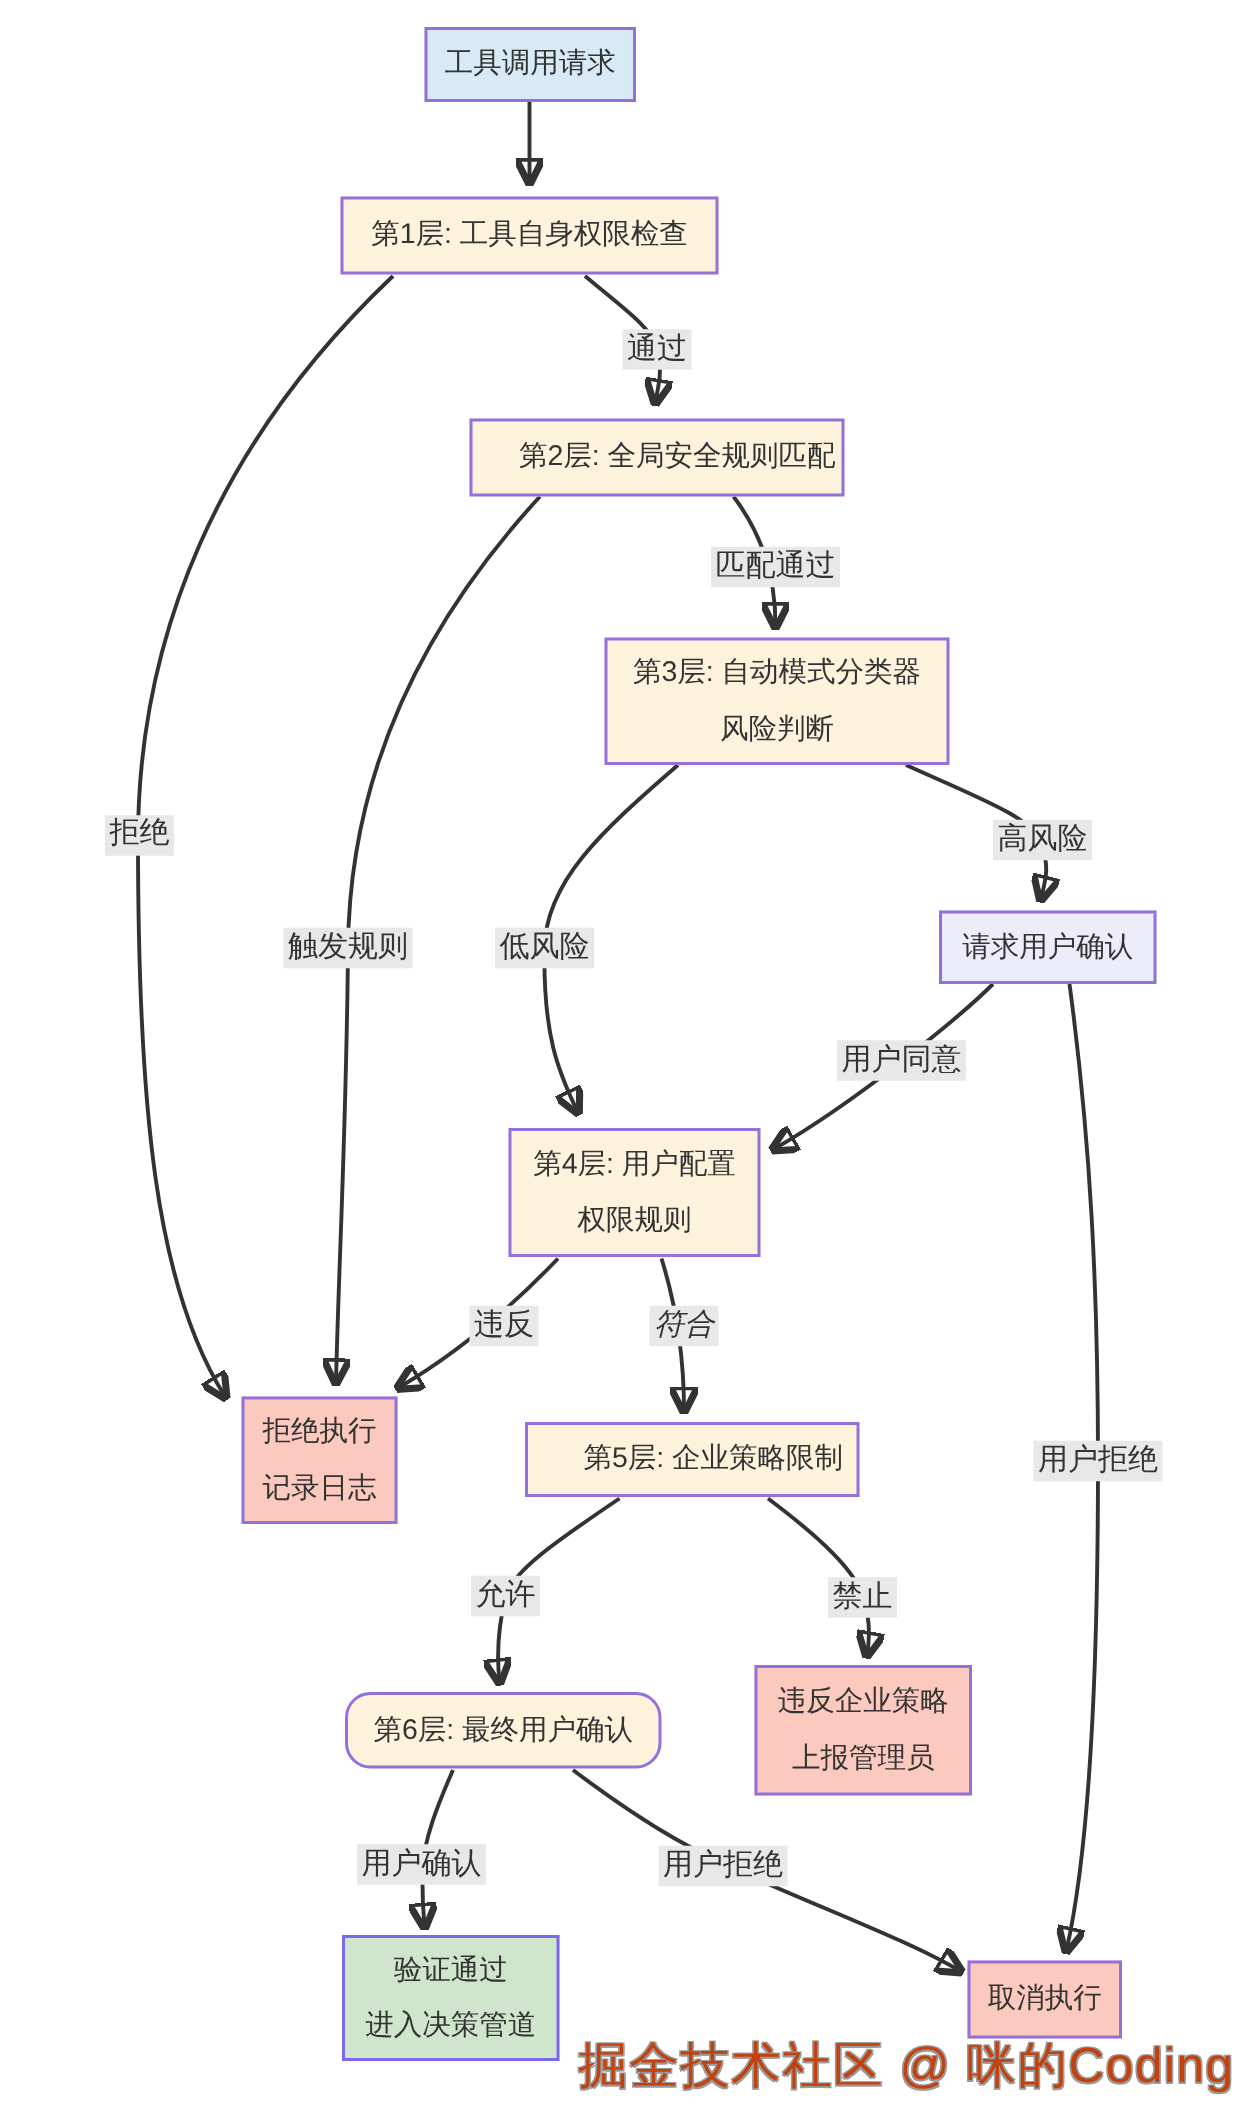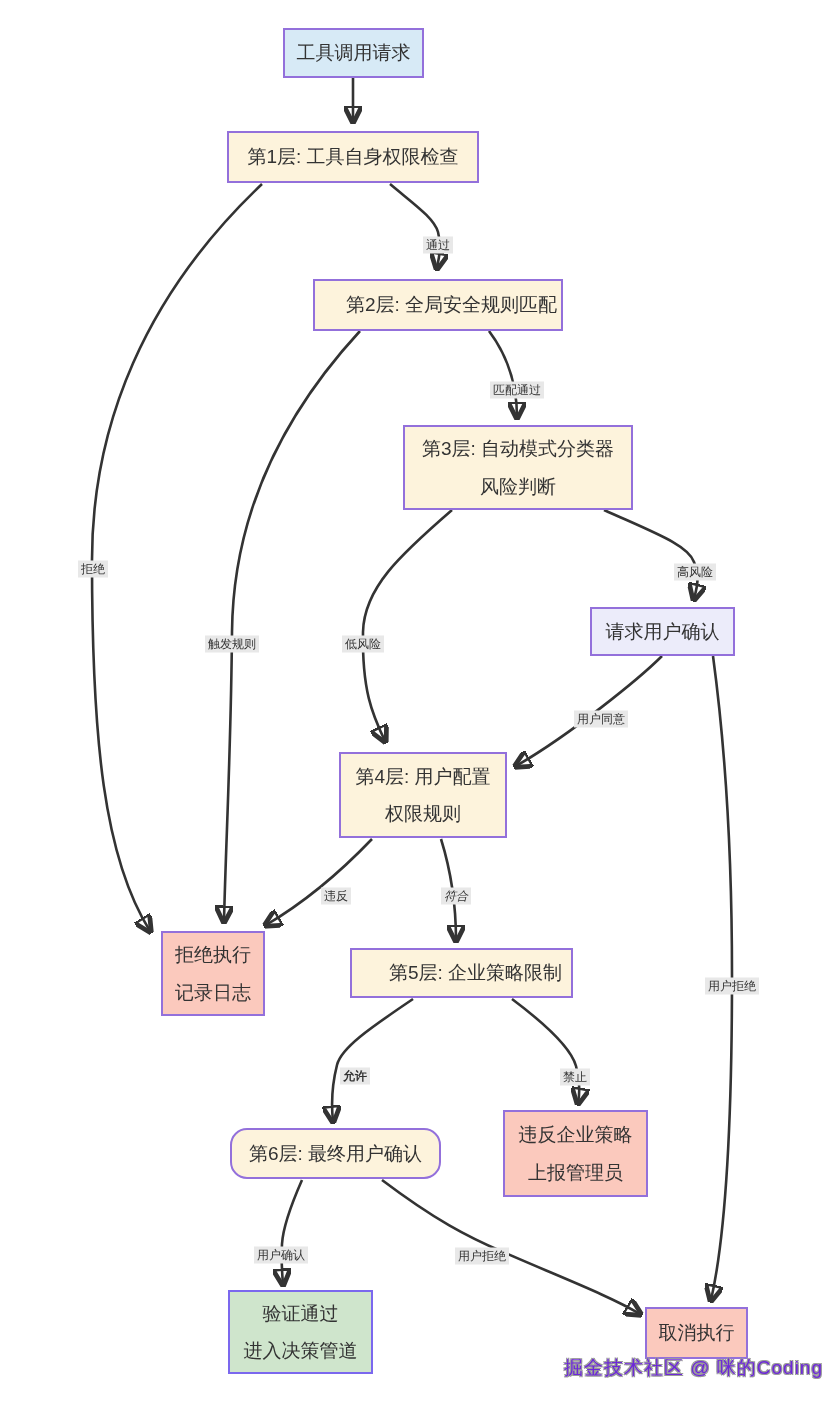--- a/index.html
+++ b/index.html
@@ -11,33 +11,33 @@
     overflow:hidden;
   }
   .edges{position:absolute;left:0;top:0;width:839px;height:1415px;}
   .edges path{stroke:#333333;stroke-width:2.6;fill:none;}
   .node{
     position:absolute;display:flex;align-items:center;justify-content:center;
     border:2px solid #9370db;box-sizing:border-box;color:#333333;
     font-size:19px;text-align:center;
   }
   .node .nlabel{white-space:pre-line;line-height:1.95;}
-  .fill-blue{background:#d7eaf6;margin-top:10px;}
+  .fill-blue{background:#d7eaf6;}
   .fill-cream{background:#fdf3dc;}
   .fill-lavender{background:#ececfa;}
   .fill-pink{background:#fbc9bd;}
   .fill-green{background:#cfe5cc;border-color:#7b68ee;}
   .elabel{
     position:absolute;transform:translate(-50%,-50%);
-    background:#e8e8e8;color:#333333;font-size:12px;
-    padding:1px 3px;line-height:1.25;white-space:nowrap;margin-top:12px;
+    background:#e8e8e8;color:#333333;font-size:20px;
+    padding:1px 3px;line-height:1.25;white-space:nowrap;
   }
   .watermark{
     position:absolute;right:16px;top:1355px;
-    font-size:19px;color:#6d28d9;letter-spacing:1px;
+    font-size:33px;color:#c2410c;letter-spacing:1px;
     text-shadow:-1px -1px 0 #9a9a9a,1px -1px 0 #9a9a9a,-1px 1px 0 #9a9a9a,1px 1px 0 #9a9a9a;
     white-space:nowrap;
   }
 </style>
 </head>
 <body>
 
 <div class="canvas">
 
   <svg class="edges" viewBox="0 0 839 1415" xmlns="http://www.w3.org/2000/svg">
@@ -73,21 +73,21 @@
 
   <div class="node fill-cream" style="left:313px;top:279px;width:250px;height:52px;padding-left:27px;">
     <span class="nlabel">第2层: 全局安全规则匹配</span>
   </div>
 
   <div class="node fill-cream" style="left:403px;top:425px;width:230px;height:85px;">
     <span class="nlabel">第3层: 自动模式分类器
 风险判断</span>
   </div>
 
-  <div class="node fill-lavender" style="left:590px;top:607px;width:145px;height:49px;">
+  <div class="node fill-lavender" style="left:626px;top:607px;width:145px;height:49px;">
     <span class="nlabel">请求用户确认</span>
   </div>
 
   <div class="node fill-cream" style="left:339px;top:752px;width:168px;height:86px;">
     <span class="nlabel">第4层: 用户配置
 权限规则</span>
   </div>
 
   <div class="node fill-pink" style="left:161px;top:931px;width:104px;height:85px;">
     <span class="nlabel">拒绝执行
@@ -111,28 +111,28 @@
     <span class="nlabel">验证通过
 进入决策管道</span>
   </div>
 
   <div class="node fill-pink" style="left:645px;top:1307px;width:103px;height:52px;">
     <span class="nlabel">取消执行</span>
   </div>
 
   <span class="elabel" style="left:438px;top:233px;">通过</span>
   <span class="elabel" style="left:517px;top:378px;">匹配通过</span>
-  <span class="elabel" style="left:93px;top:557px;">拒绝</span>
+  <span class="elabel" style="left:93px;top:557px;font-family:Liberation Mono, monospace;">拒绝</span>
   <span class="elabel" style="left:232px;top:632px;">触发规则</span>
   <span class="elabel" style="left:363px;top:632px;">低风险</span>
   <span class="elabel" style="left:695px;top:560px;">高风险</span>
   <span class="elabel" style="left:601px;top:707px;">用户同意</span>
   <span class="elabel" style="left:732px;top:974px;">用户拒绝</span>
   <span class="elabel" style="left:336px;top:884px;">违反</span>
   <span class="elabel" style="left:456px;top:884px;font-style:italic;">符合</span>
-  <span class="elabel" style="left:355px;top:1064px;font-weight:bold;">允许</span>
+  <span class="elabel" style="left:337px;top:1064px;">允许</span>
   <span class="elabel" style="left:575px;top:1065px;">禁止</span>
   <span class="elabel" style="left:281px;top:1243px;">用户确认</span>
   <span class="elabel" style="left:482px;top:1244px;">用户拒绝</span>
 
   <div class="watermark">掘金技术社区 @ 咪的Coding</div>
 
 </div>
 
 </body></html>

